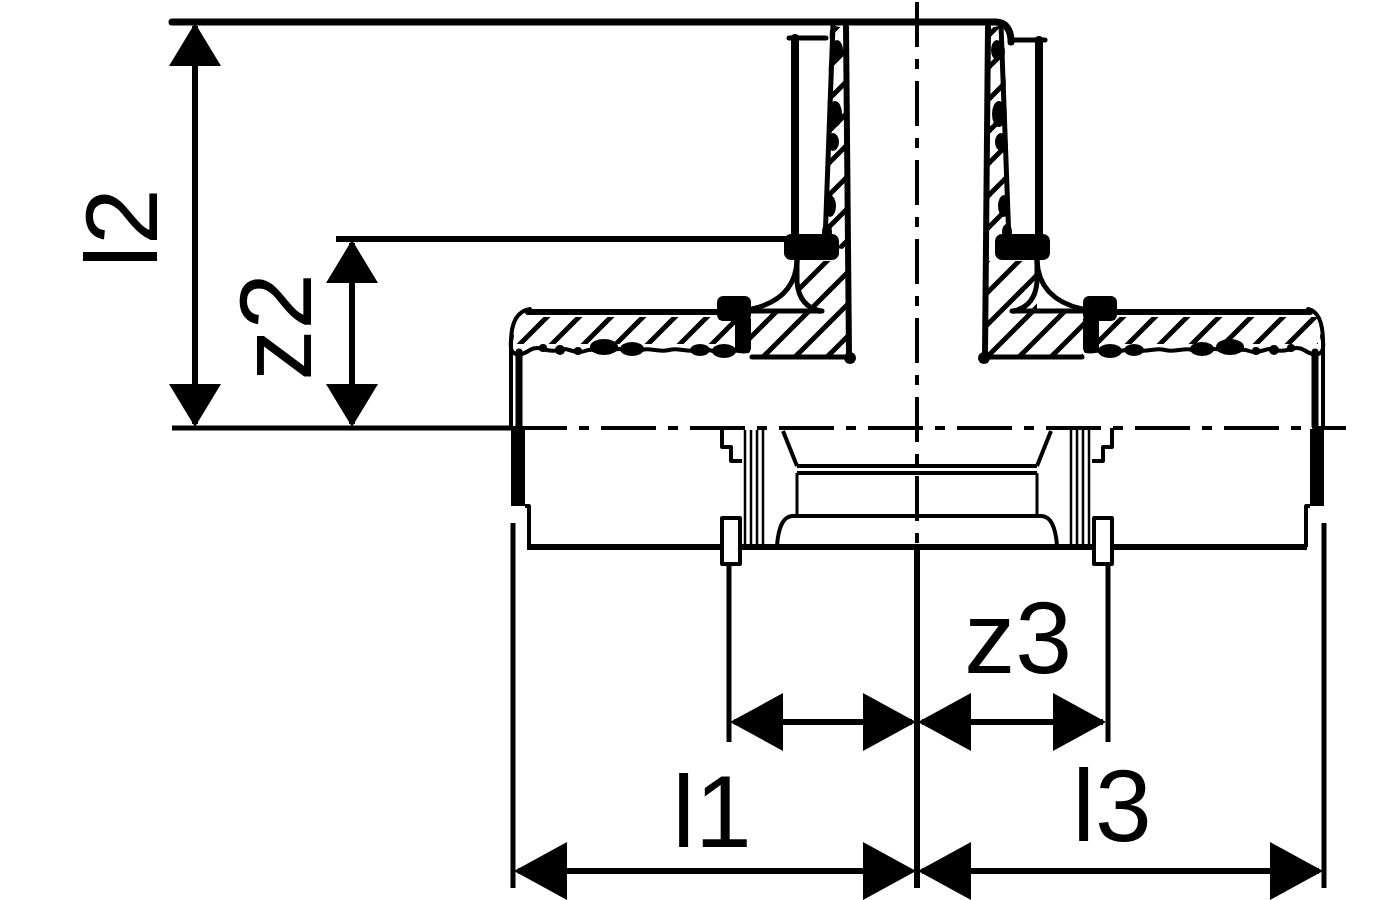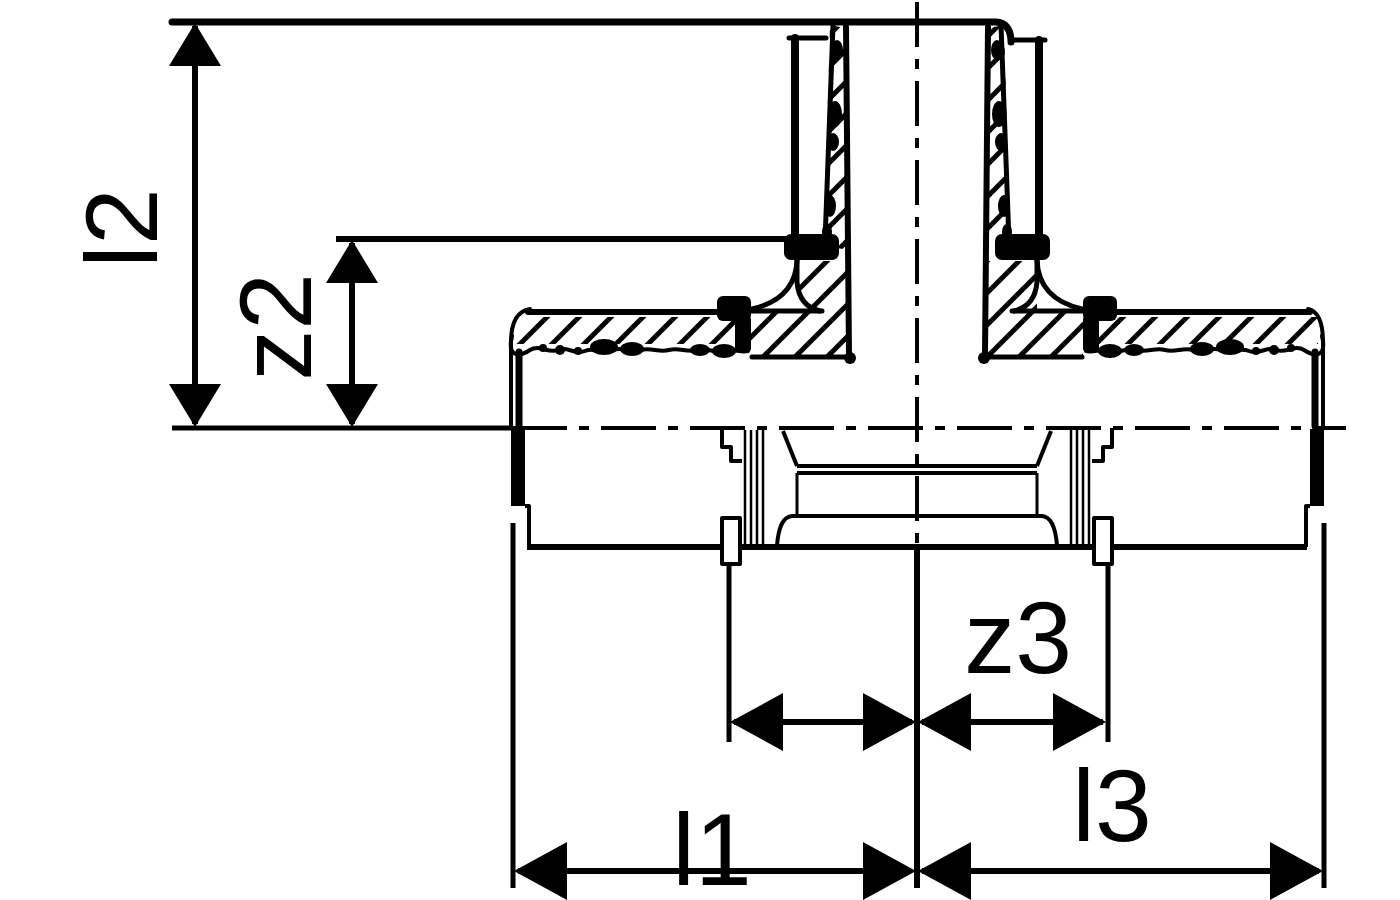--- a/index.html
+++ b/index.html
@@ -222,17 +222,17 @@
   </g>
 </svg>
 
 <div class="dim-label rot" style="left:122px;top:228px;">l2</div>
 
 <div class="dim-label rot" style="left:276px;top:327px;">z2</div>
 
 
 <div class="dim-label" style="left:1018px;top:638px;text-align:center;">z3</div>
 
-<div class="dim-label" style="left:712px;top:850px;">l1</div>
+<div class="dim-label" style="left:712px;top:812px;">l1</div>
 
 <div class="dim-label" style="left:1112px;top:806px;">l3</div>
 
 </div>
 
 </body></html>

